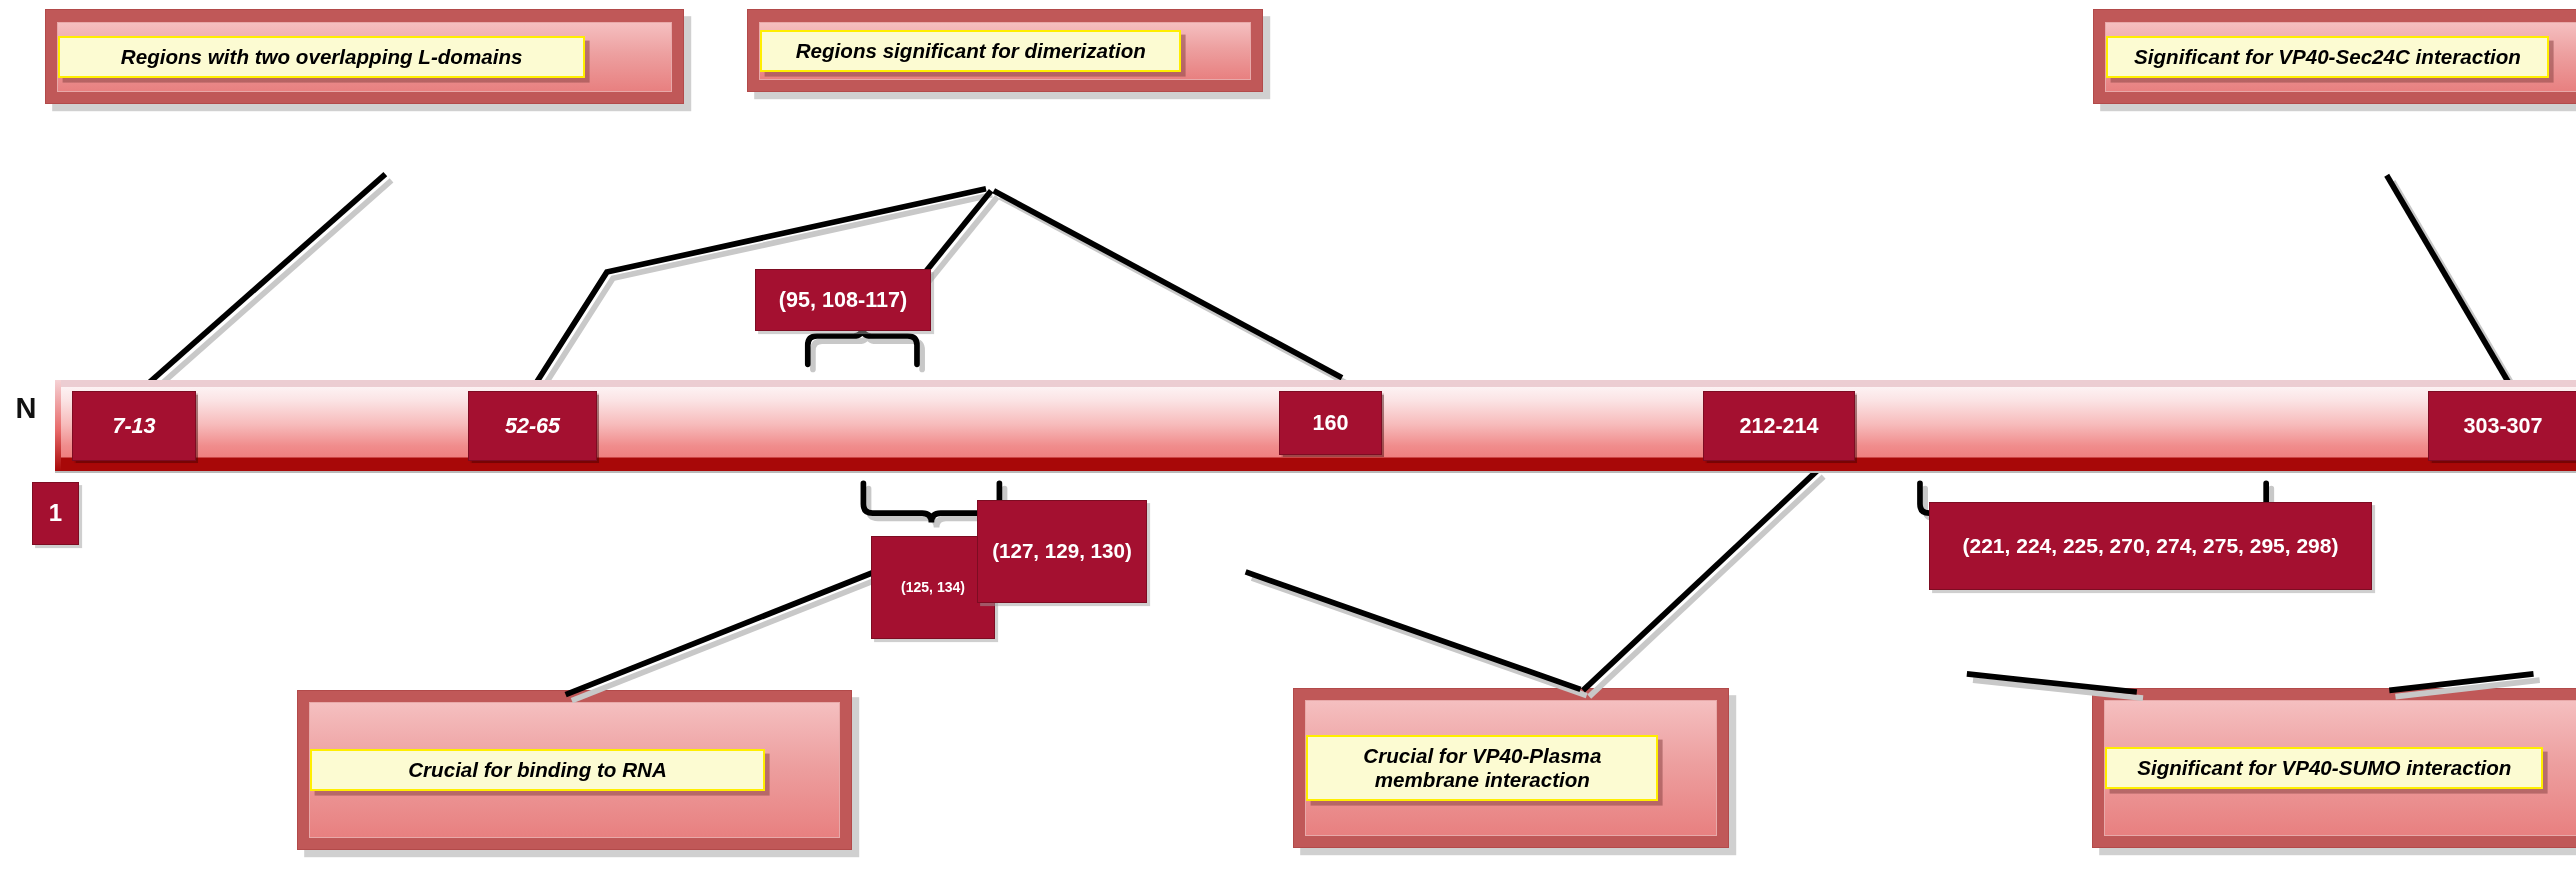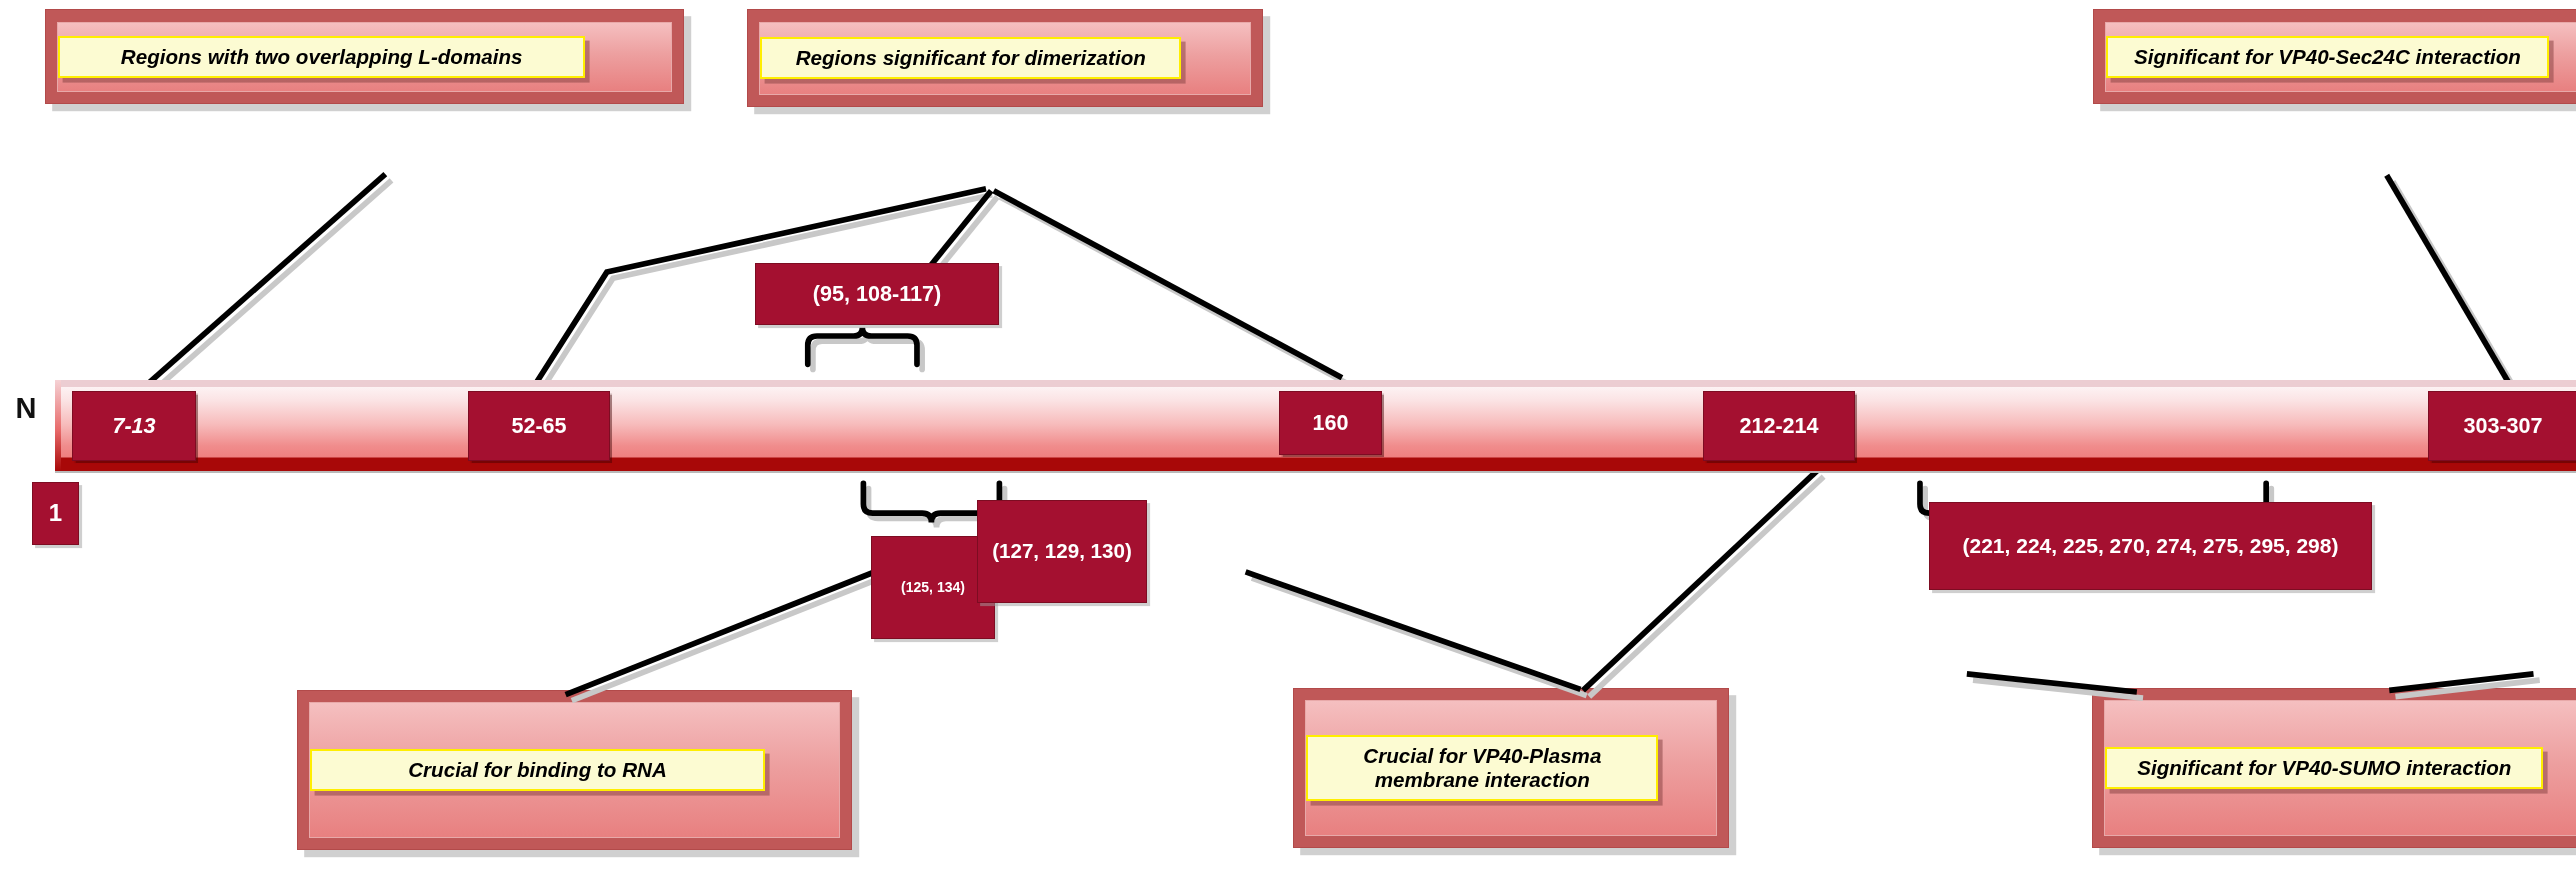--- a/index.html
+++ b/index.html
@@ -89,21 +89,21 @@
 <div id="bar-left-cap"></div>
 
 <div class="terminus" style="left:15.5px;top:392px;">N</div>
 
 <div class="callout" style="left:45px;top:9.3px;width:639px;height:95px;">
   <div class="inner">
     <div class="lbl">Regions with two overlapping L-domains</div>
   </div>
 </div>
 
-<div class="callout" style="left:747px;top:9.3px;width:516px;height:98px;">
+<div class="callout" style="left:747px;top:9.3px;width:516px;height:83px;">
   <div class="inner">
     <div class="lbl">Regions significant for dimerization</div>
   </div>
 </div>
 
 <div class="callout" style="left:2093px;top:9.3px;width:541px;height:95px;">
   <div class="inner">
     <div class="lbl">Significant for VP40-Sec24C interaction</div>
   </div>
 </div>
@@ -121,29 +121,29 @@
 </div>
 
 <div class="callout" style="left:2092px;top:688px;width:536px;height:160px;">
   <div class="inner">
     <div class="lbl">Significant for VP40-SUMO interaction</div>
   </div>
 </div>
 
 <div class="badge onbar" style="left:72px;top:391px;width:124px;height:70px;font-style:italic;">7-13</div>
 
-<div class="badge onbar" style="left:468px;top:391px;width:142px;height:70px;">52-65</div>
+<div class="badge onbar" style="left:468px;top:391px;width:129px;height:70px;font-style:italic;">52-65</div>
 
 <div class="badge onbar" style="left:1279px;top:391px;width:103px;height:64px;">160</div>
 
 <div class="badge onbar" style="left:1703px;top:391px;width:152px;height:70px;">212-214</div>
 
 <div class="badge onbar" style="left:2428px;top:391px;width:150px;height:70px;">303-307</div>
 
-<div class="badge" style="left:755px;top:263px;width:244px;height:62px;">(95, 108-117)</div>
+<div class="badge" style="left:755px;top:269px;width:176px;height:62px;">(95, 108-117)</div>
 
 <div class="badge" style="left:871px;top:500px;width:124px;height:103px;font-size:14px;margin-top:36px;">(125, 134)</div>
 
 <div class="badge" style="left:977px;top:500px;width:170px;height:103px;font-size:20.6px;">(127, 129, 130)</div>
 
 <div class="badge" style="left:1929px;top:502px;width:443px;height:88px;font-size:21px;padding:0 7.2px;">(221, 224, 225, 270, 274, 275, 295, 298)</div>
 
 <div class="badge" style="left:32px;top:482px;width:47px;height:63px;font-size:24px;">1</div>
 
 

